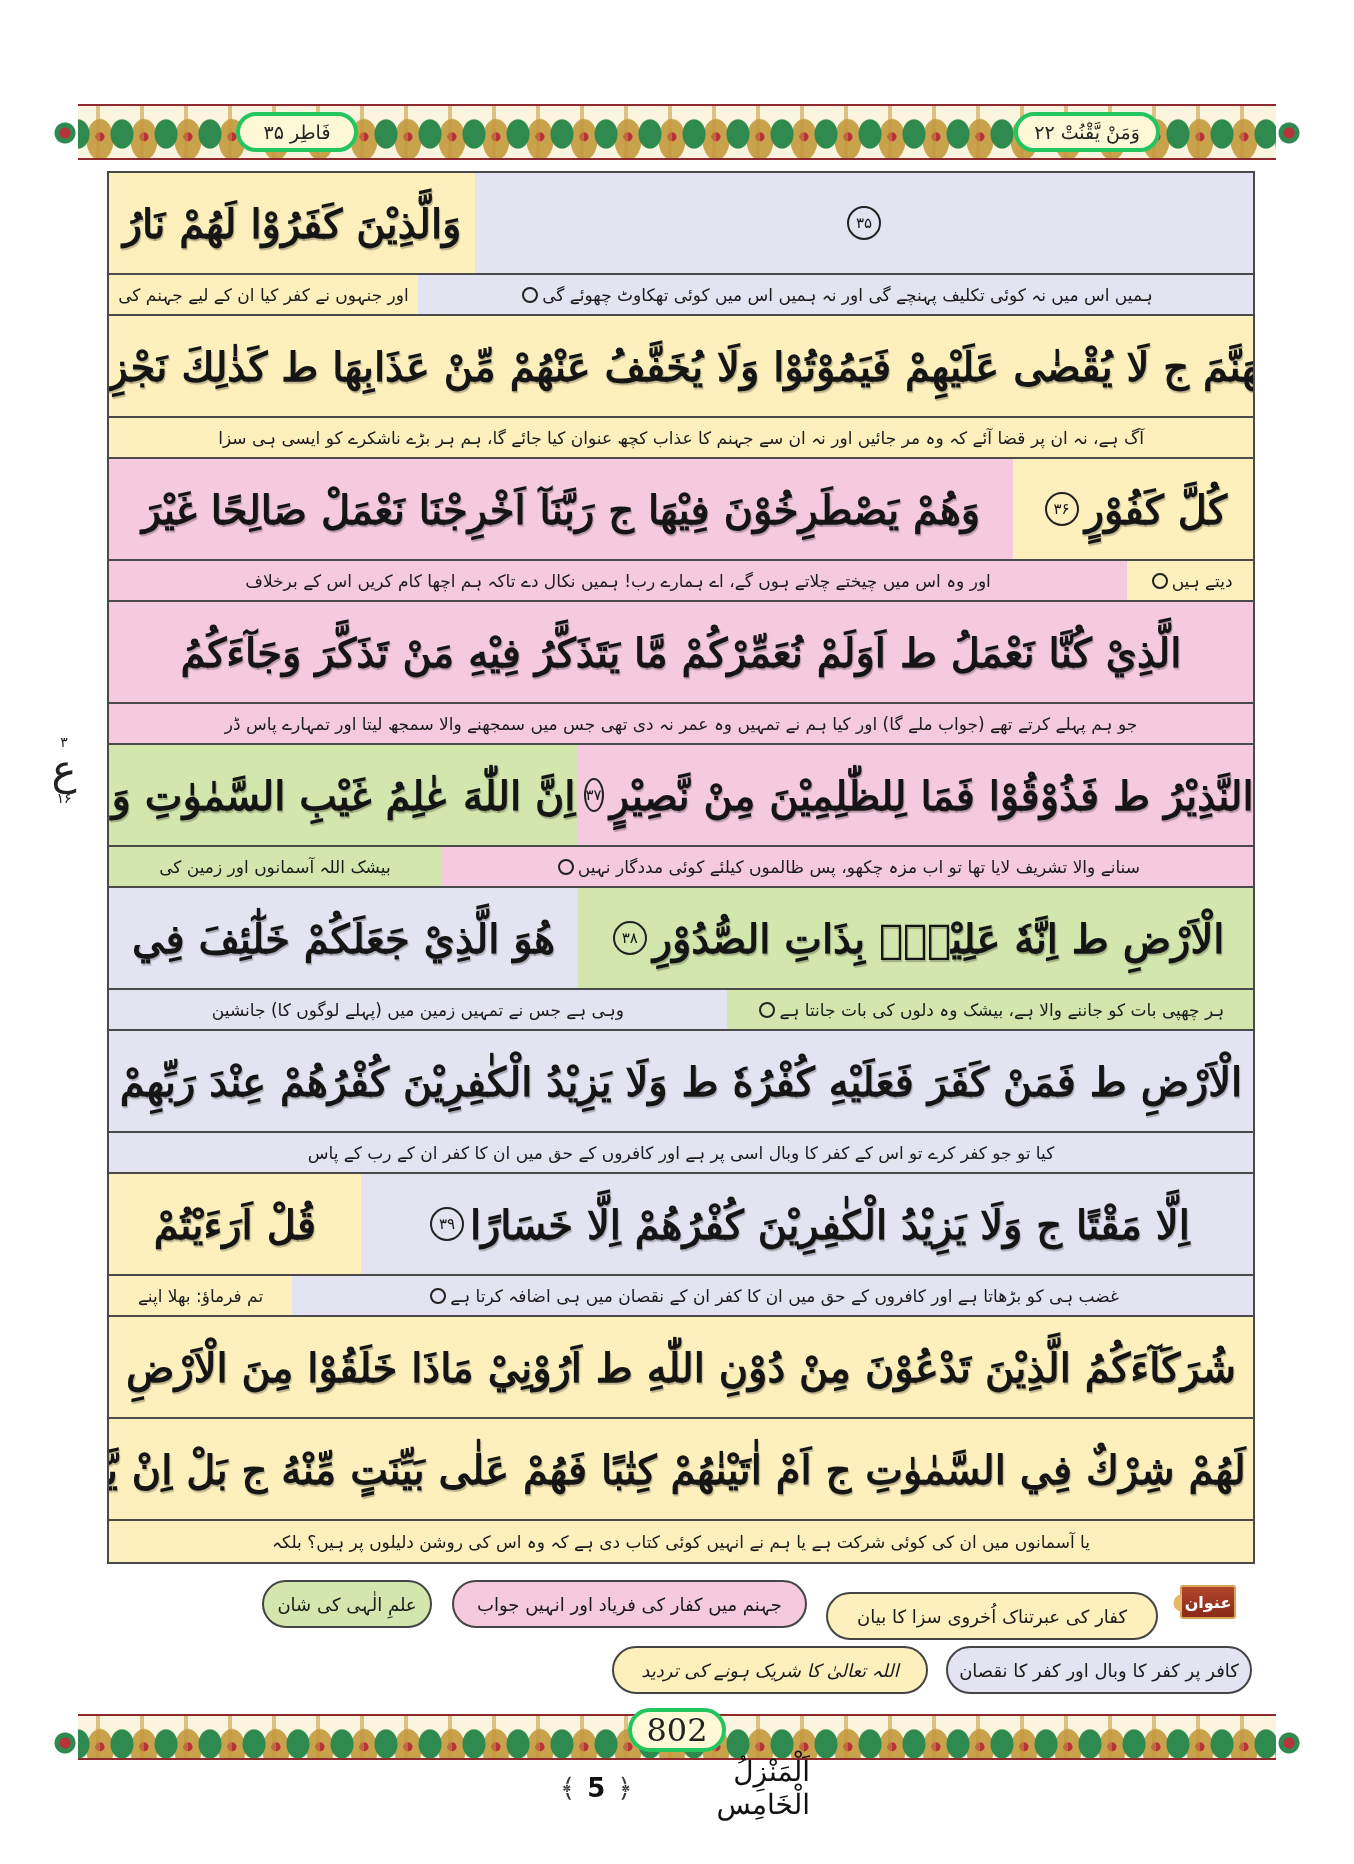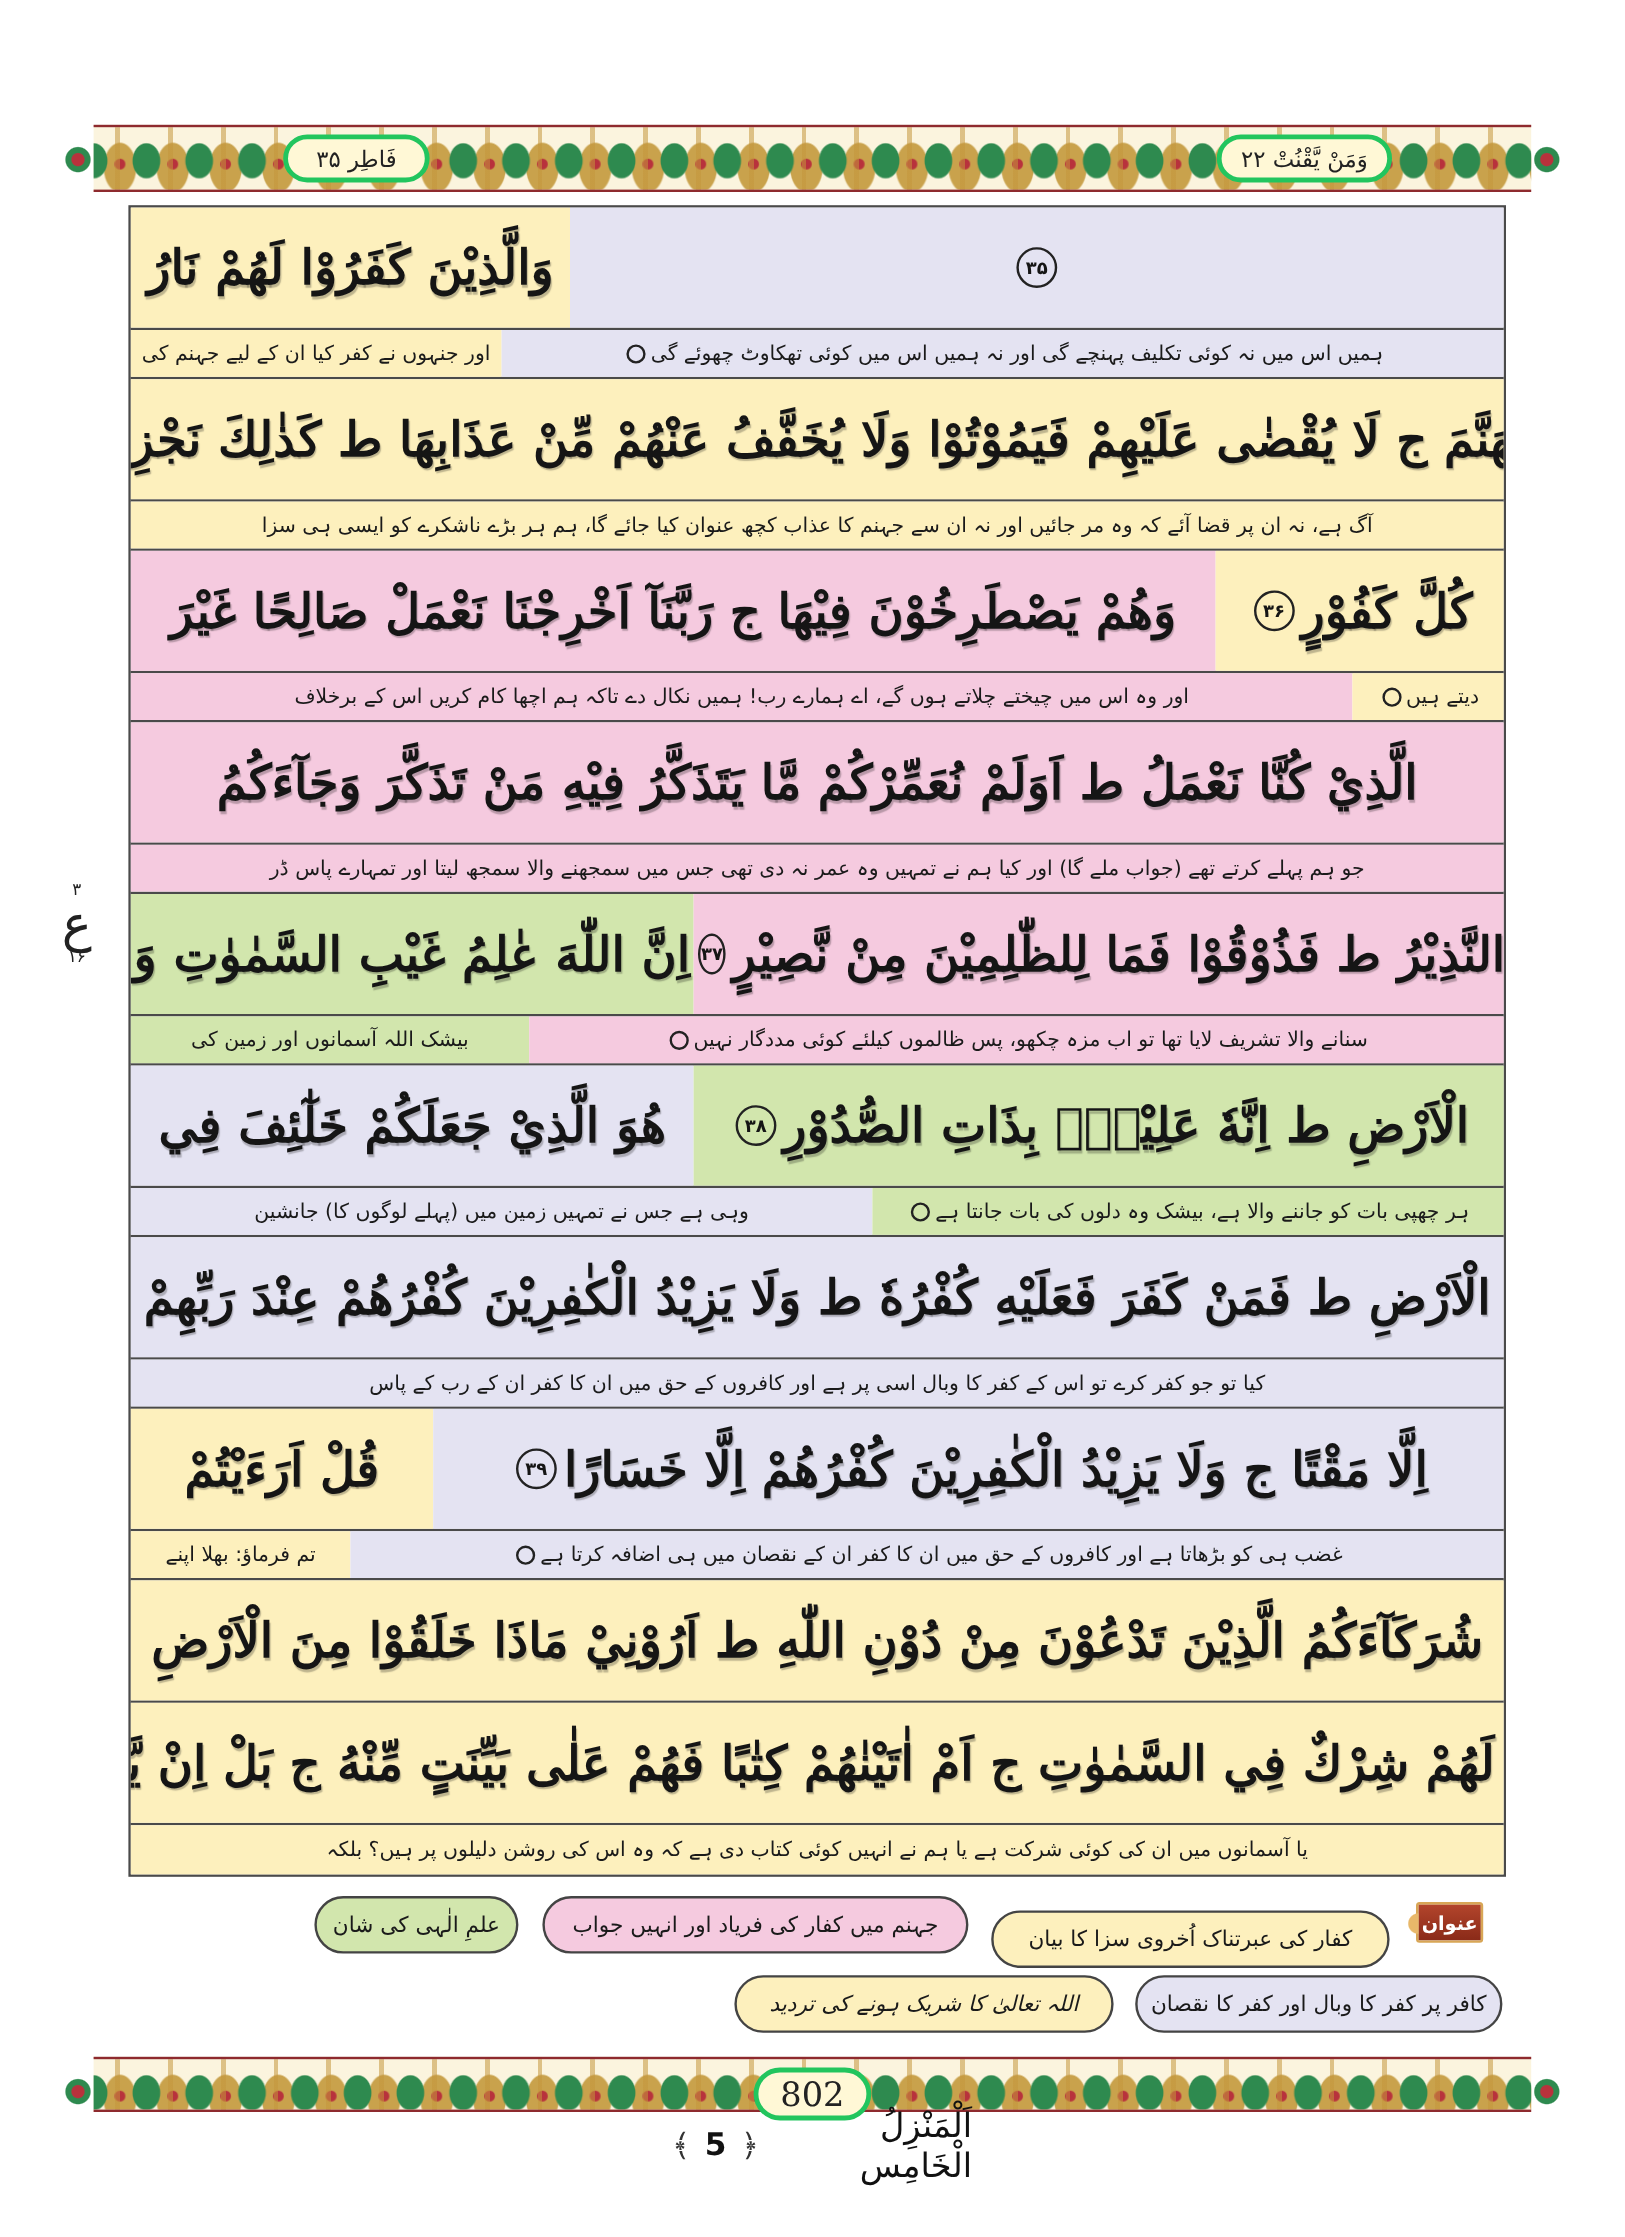--- a/index.html
+++ b/index.html
@@ -27,21 +27,21 @@
   .orn-bottom { top: 1714px; height: 46px; }
 
   .cartouche {
     position: absolute; height: 40px; border-radius: 20px;
     background: #fff8d6; border: 4px solid #22c55e;
     display: flex; align-items: center; justify-content: center;
     font-family: "DejaVu Serif", serif; font-size: 19px; color: #222; direction: rtl;
   }
   .cart-left { top: 112px; left: 236px; width: 122px; }
   .cart-right { top: 112px; left: 1014px; width: 146px; }
-  .cart-page { top: 1708px; left: 628px; width: 98px; height: 44px; border-radius: 22px; font-size: 28px; direction: ltr; color: #222; margin-top: 15px; }
+  .cart-page { top: 1708px; left: 628px; width: 98px; height: 44px; border-radius: 22px; font-size: 32px; direction: ltr; color: #222; }
 
   
   .page-table {
     position: absolute; left: 107px; top: 171px; width: 1148px;
     border: 2px solid #4a4a4a; border-bottom: 2px solid #4a4a4a;
     background: #fff;
   }
   .row { display: flex; flex-direction: row-reverse; border-bottom: 2px solid #4a4a4a; }
   .row:last-child { border-bottom: none; }
   .arabic-row { height: 102px; }
@@ -59,21 +59,21 @@
     font-family: "DejaVu Sans", sans-serif; font-size: 17px; color: #1a1a1a; padding: 0 8px;
   }
   .c-yellow { background: #fdf0bd; }
   .c-lav { background: #e4e3f2; }
   .c-pink { background: #f5cadf; }
   .c-green { background: #d2e6ad; }
 
   .ayah-marker {
     display: inline-flex; align-items: center; justify-content: center;
     width: 34px; height: 34px; border: 2px solid #222; border-radius: 50%;
-    font-size: 15px; font-weight: bold; margin: 0 6px; text-shadow: none; font-family: "DejaVu Sans", sans-serif;
+    font-size: 15px; font-weight: normal; margin: 0 6px; text-shadow: none; font-family: "DejaVu Sans", sans-serif;
   }
   .stop-circle { display: inline-block; width: 16px; height: 16px; border: 2px solid #222; border-radius: 50%; margin: 0 4px; vertical-align: middle; }
 
   
   .ruku-marker {
     position: absolute; left: 46px; top: 720px; width: 36px; height: 100px;
     display: flex; flex-direction: column; align-items: center; justify-content: center;
     font-family: "DejaVu Serif", serif; color: #222; line-height: 1;
   }
   .ruku-marker .top, .ruku-marker .bottom { font-size: 14px; }

